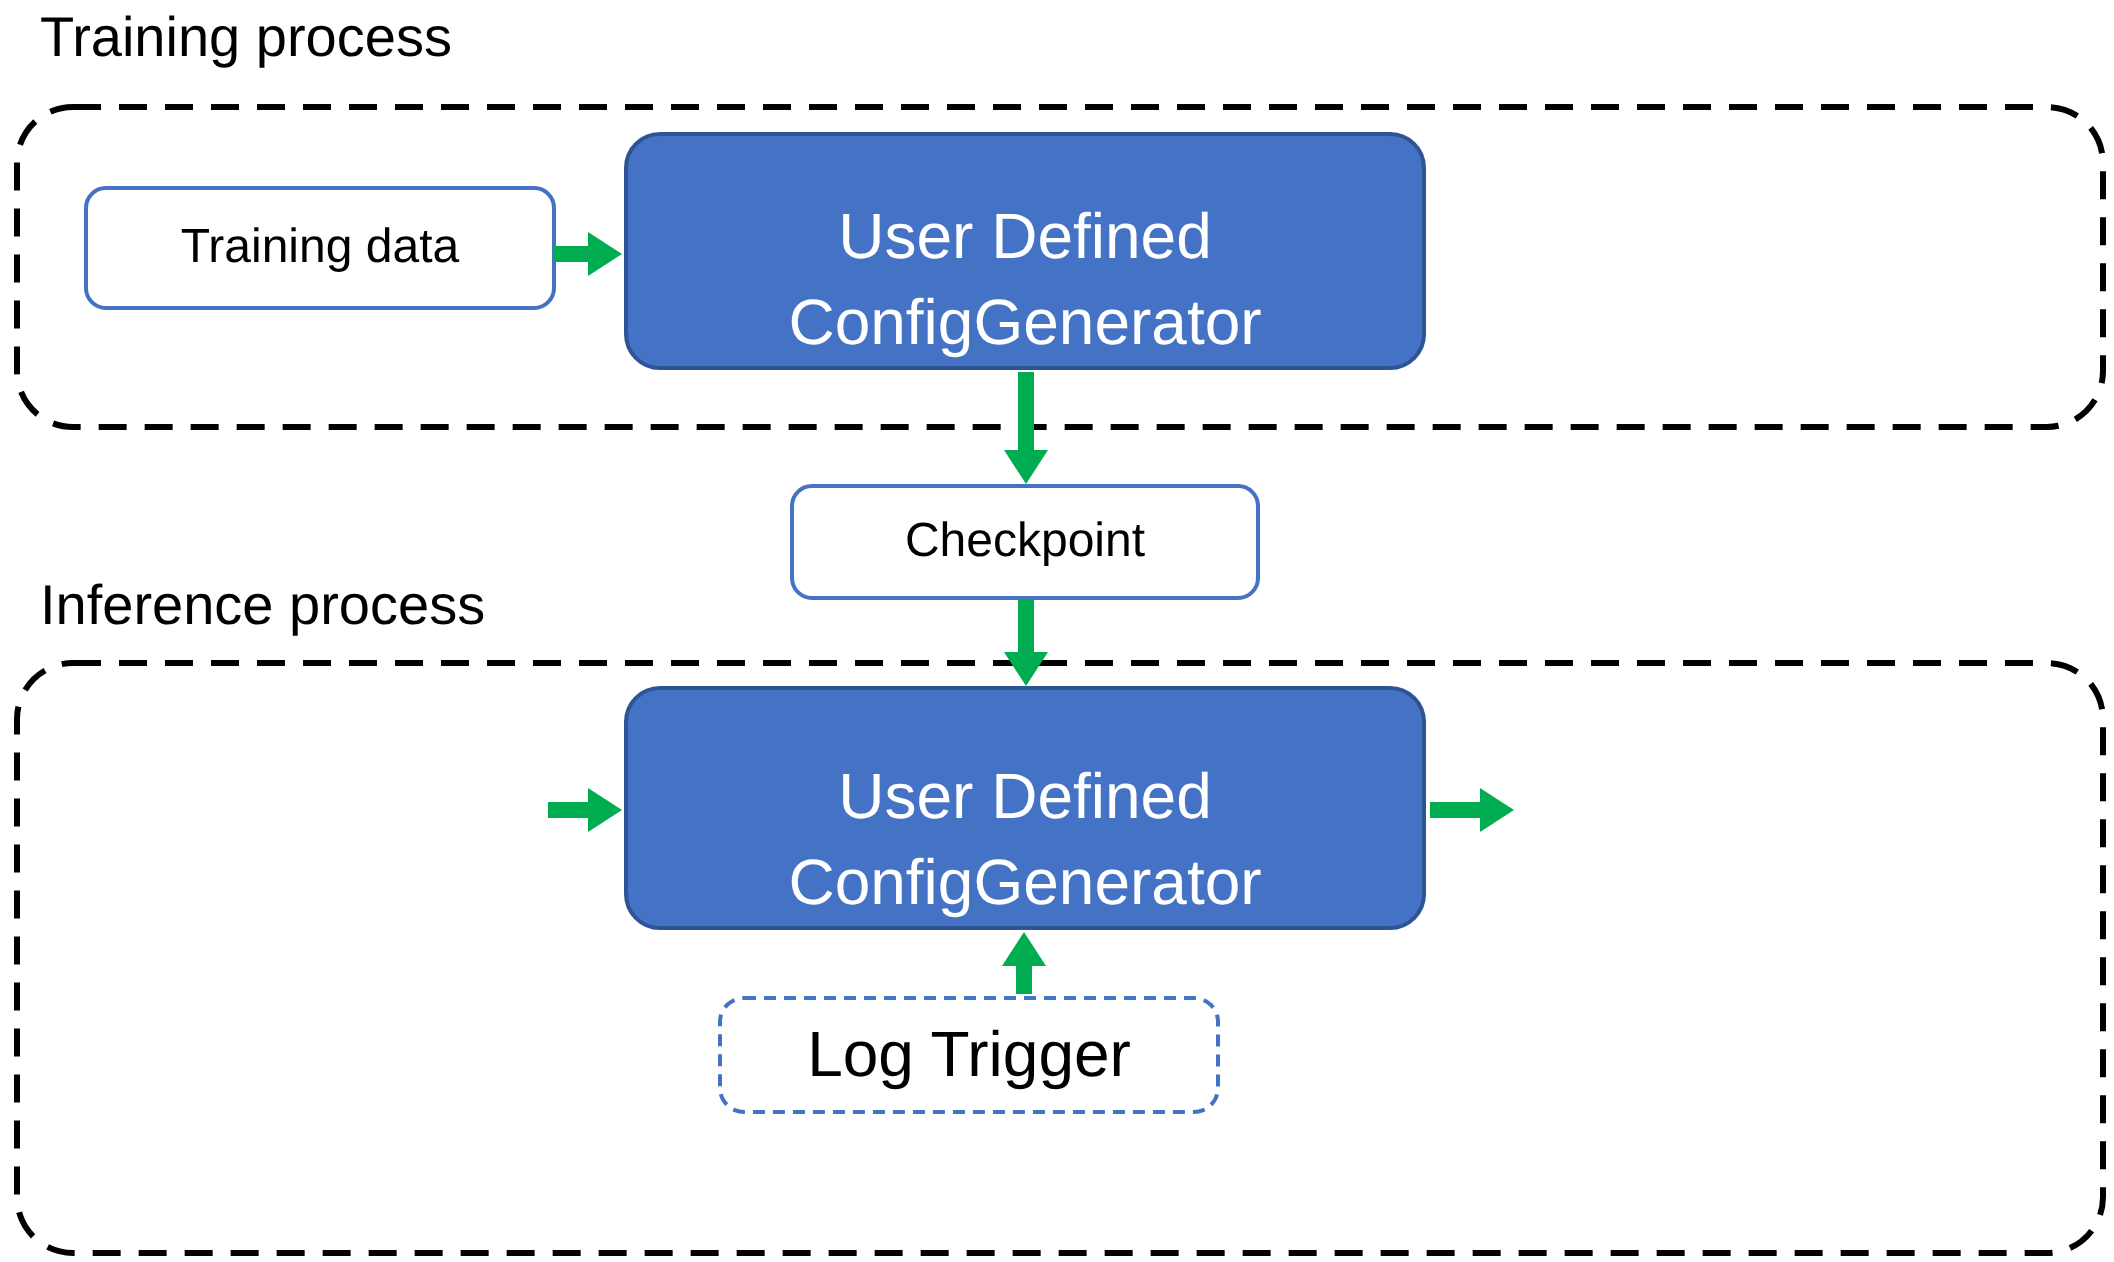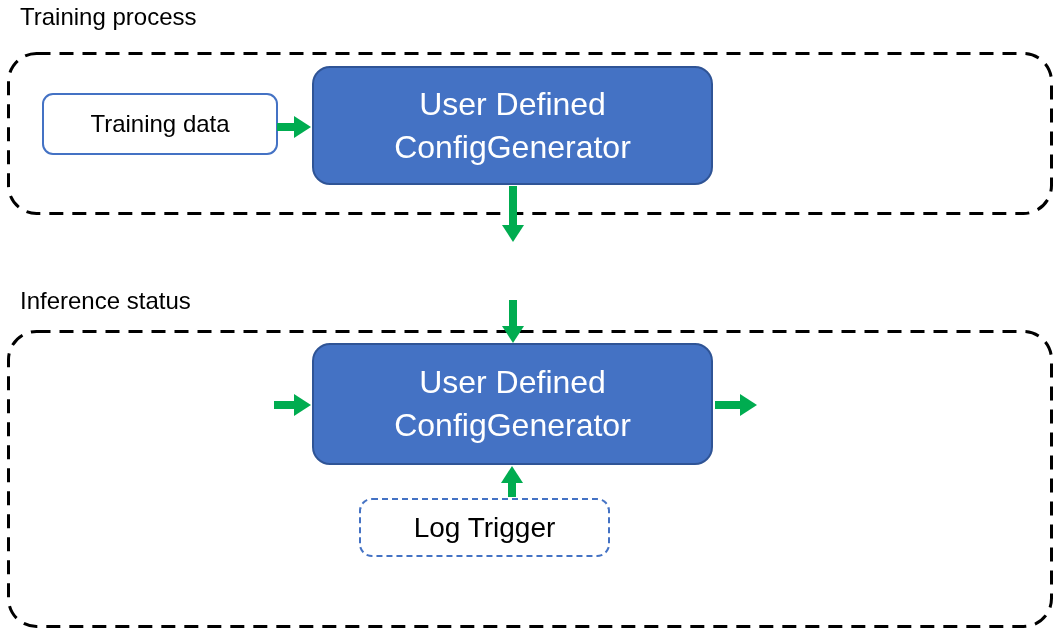--- a/index.html
+++ b/index.html
@@ -19,21 +19,21 @@
   }
   .canvas {
     position: relative;
     width: 1057px;
     height: 631px;
     background: var(--canvas-bg);
     overflow: hidden;
   }
   .section-title {
     position: absolute;
-    font-size: 24px;
+    font-size: 28px;
     color: var(--text-dark);
     white-space: nowrap;
     letter-spacing: 0px;
   }
   .panel-svg { position: absolute; color: var(--panel-border); }
   .node {
     position: absolute;
     display: flex;
     align-items: center;
     justify-content: center;
@@ -44,39 +44,39 @@
     font-size: 24px;
     color: var(--text-dark);
     box-sizing: border-box;
     white-space: nowrap;
   }
   .generator {
     position: absolute;
     display: flex;
     flex-direction: column;
     align-items: center;
-    justify-content: center;
+    justify-content: flex-end;
     text-align: center;
     background: var(--generator-fill);
     border: 2.5px solid var(--generator-border);
     border-radius: 18px;
     font-size: 32px;
     line-height: 43px;
     color: var(--text-light);
     box-sizing: border-box;
   }
   .trigger {
     position: absolute;
     display: flex;
     align-items: center;
     justify-content: center;
     background: #ffffff;
     border: 2.5px dashed var(--node-border-blue);
     border-radius: 13px;
-    font-size: 28px;
+    font-size: 32px;
     color: var(--text-dark);
     box-sizing: border-box;
     white-space: nowrap;
   }
   .arrow { position: absolute; }
   .arrow .shaft { position: absolute; background: var(--arrow-green); }
   .arrow .head { position: absolute; width: 0; height: 0; }
   .arrow.right .shaft { left: 0; top: 7px; height: 8px; right: 15px; }
   .arrow.right .head {
     right: 0; top: 0;
@@ -103,21 +103,21 @@
 <body>
 
 <div class="canvas">
 
   <div class="section-title" style="left:20px; top:3px;">Training process</div>
 
   <svg class="panel-svg" style="left:7px; top:52px;" width="1046" height="163">
     <rect x="1.5" y="1.5" width="1043" height="160" rx="28" ry="28" fill="none" stroke="currentColor" stroke-width="3" stroke-dasharray="14 9"></rect>
   </svg>
 
-  <div class="section-title" style="left:20px; top:287px;">Inference status</div>
+  <div class="section-title" style="left:20px; top:287px;">Inference process</div>
 
   <svg class="panel-svg" style="left:7px; top:330px;" width="1046" height="298">
     <rect x="1.5" y="1.5" width="1043" height="295" rx="28" ry="28" fill="none" stroke="currentColor" stroke-width="3" stroke-dasharray="14 9"></rect>
   </svg>
 
   <div class="node" style="left:42px; top:93px; width:236px; height:62px;">
     <span>Training data</span>
   </div>
 
   <div class="arrow right" style="left:277px; top:116px; width:34px; height:22px;">
@@ -128,20 +128,23 @@
   <div class="generator" style="left:312px; top:66px; width:401px; height:119px;">
     <span>User Defined</span>
     <span>ConfigGenerator</span>
   </div>
 
   <div class="arrow down" style="left:502px; top:186px; width:22px; height:56px;">
     <div class="shaft"></div>
       <div class="head"></div>
   </div>
 
+  <div class="node" style="left:395px; top:242px; width:235px; height:58px;">
+    <span>Checkpoint</span>
+  </div>
 
   <div class="arrow down" style="left:502px; top:300px; width:22px; height:43px;">
     <div class="shaft"></div>
       <div class="head"></div>
   </div>
 
 
   <div class="arrow right" style="left:274px; top:394px; width:37px; height:22px;">
     <div class="shaft"></div>
       <div class="head"></div>

